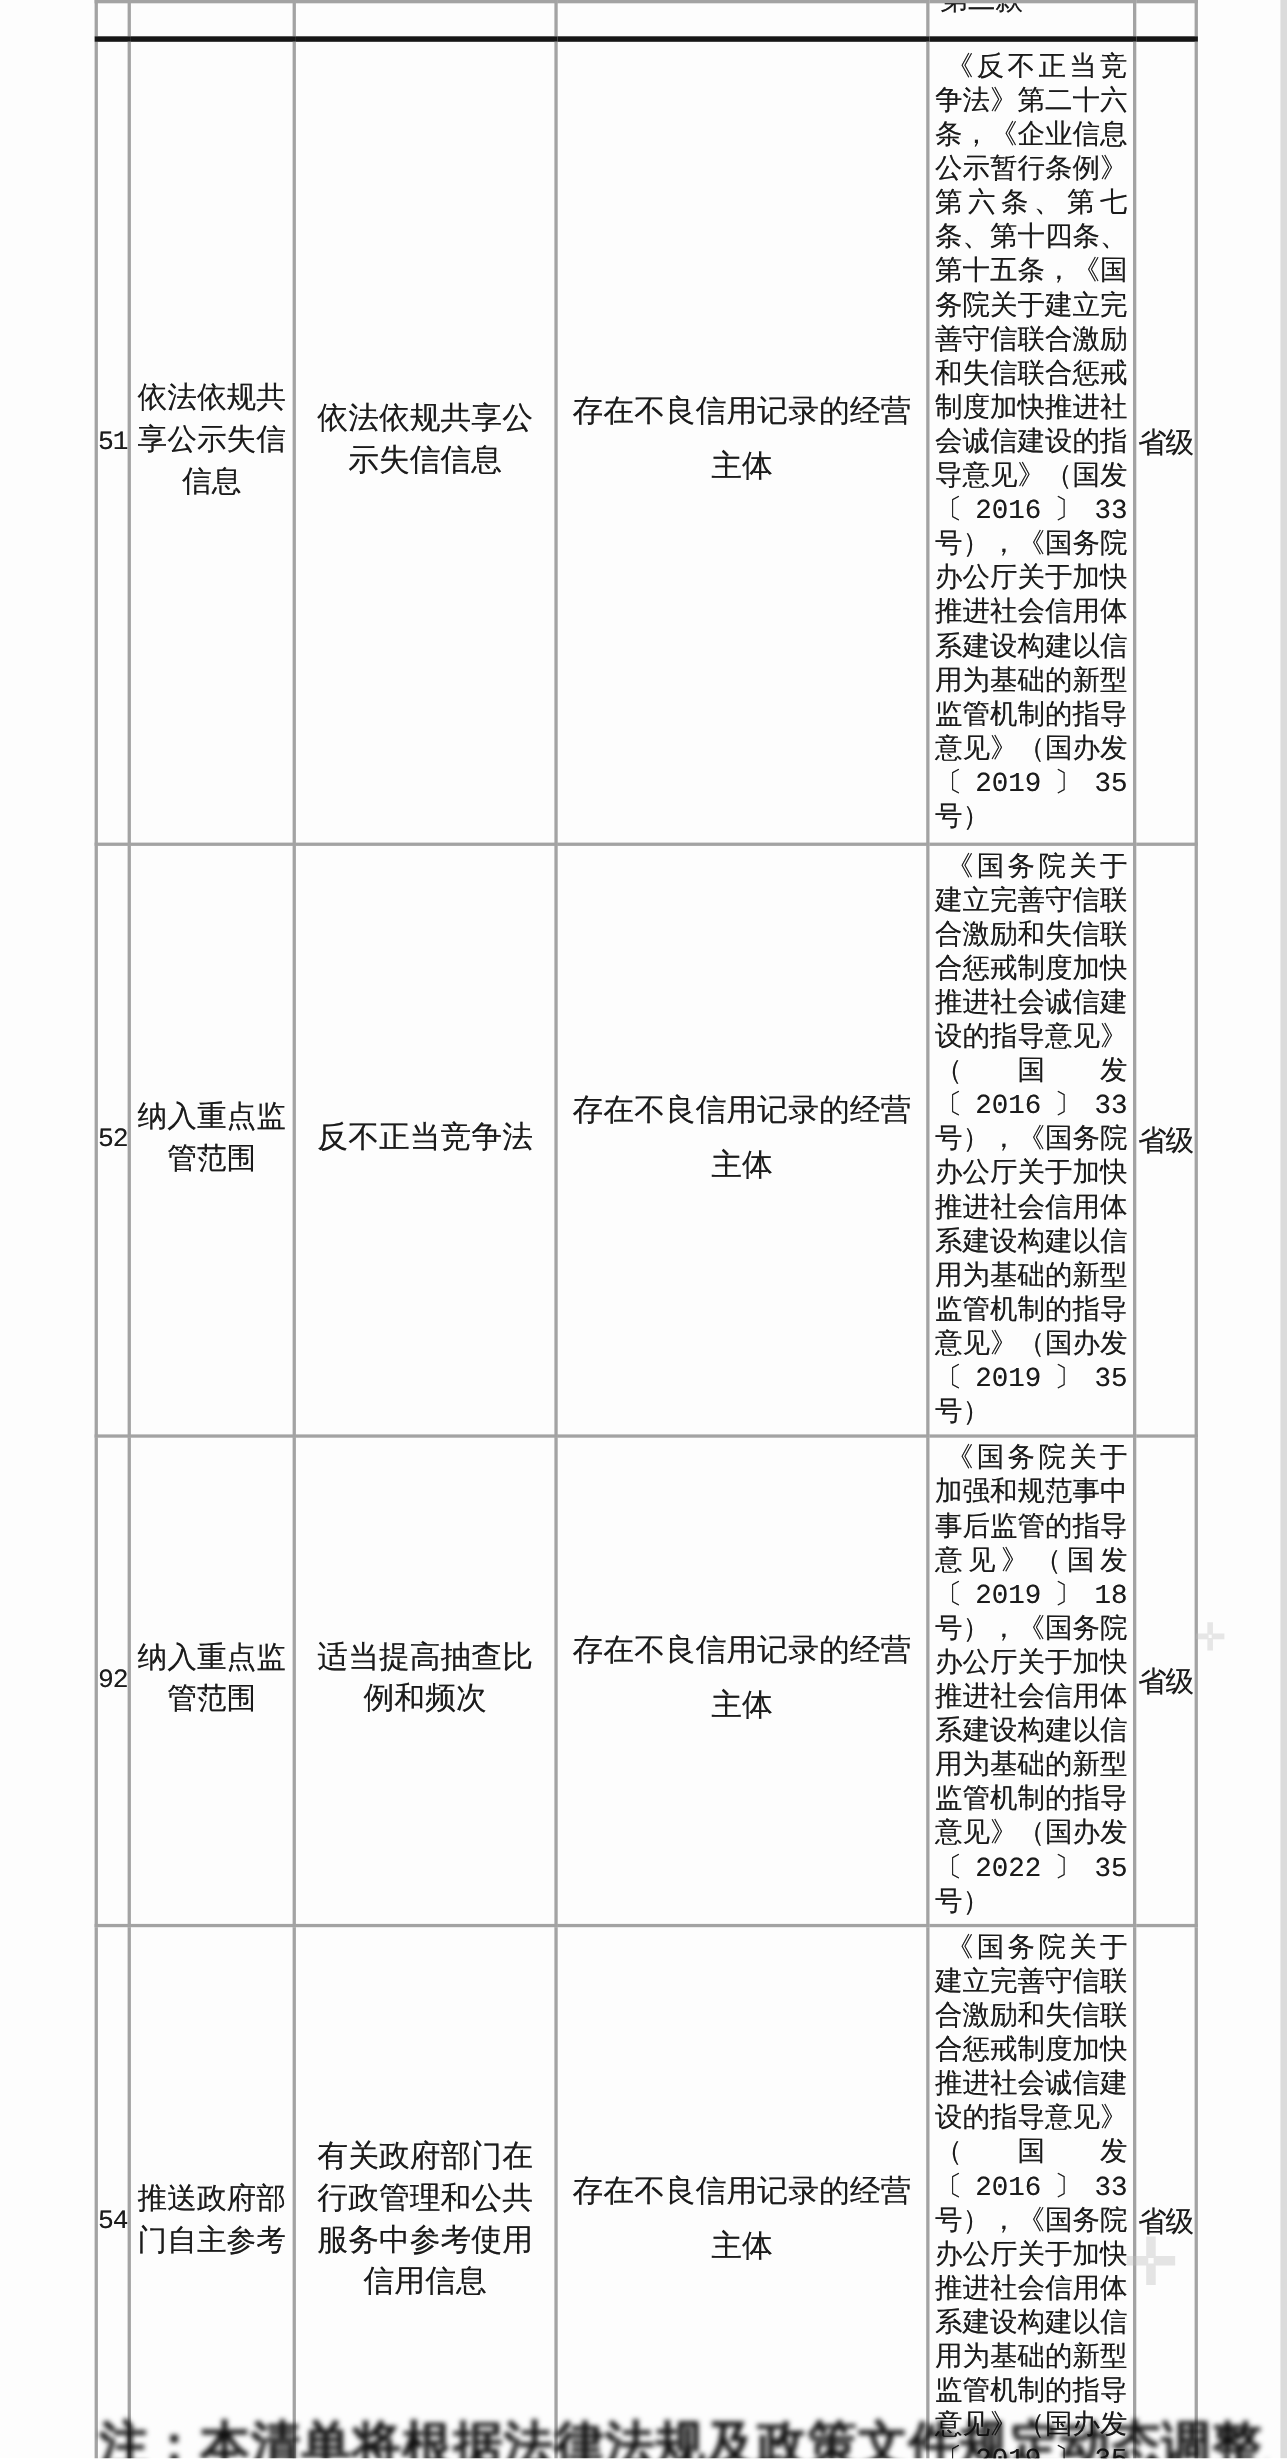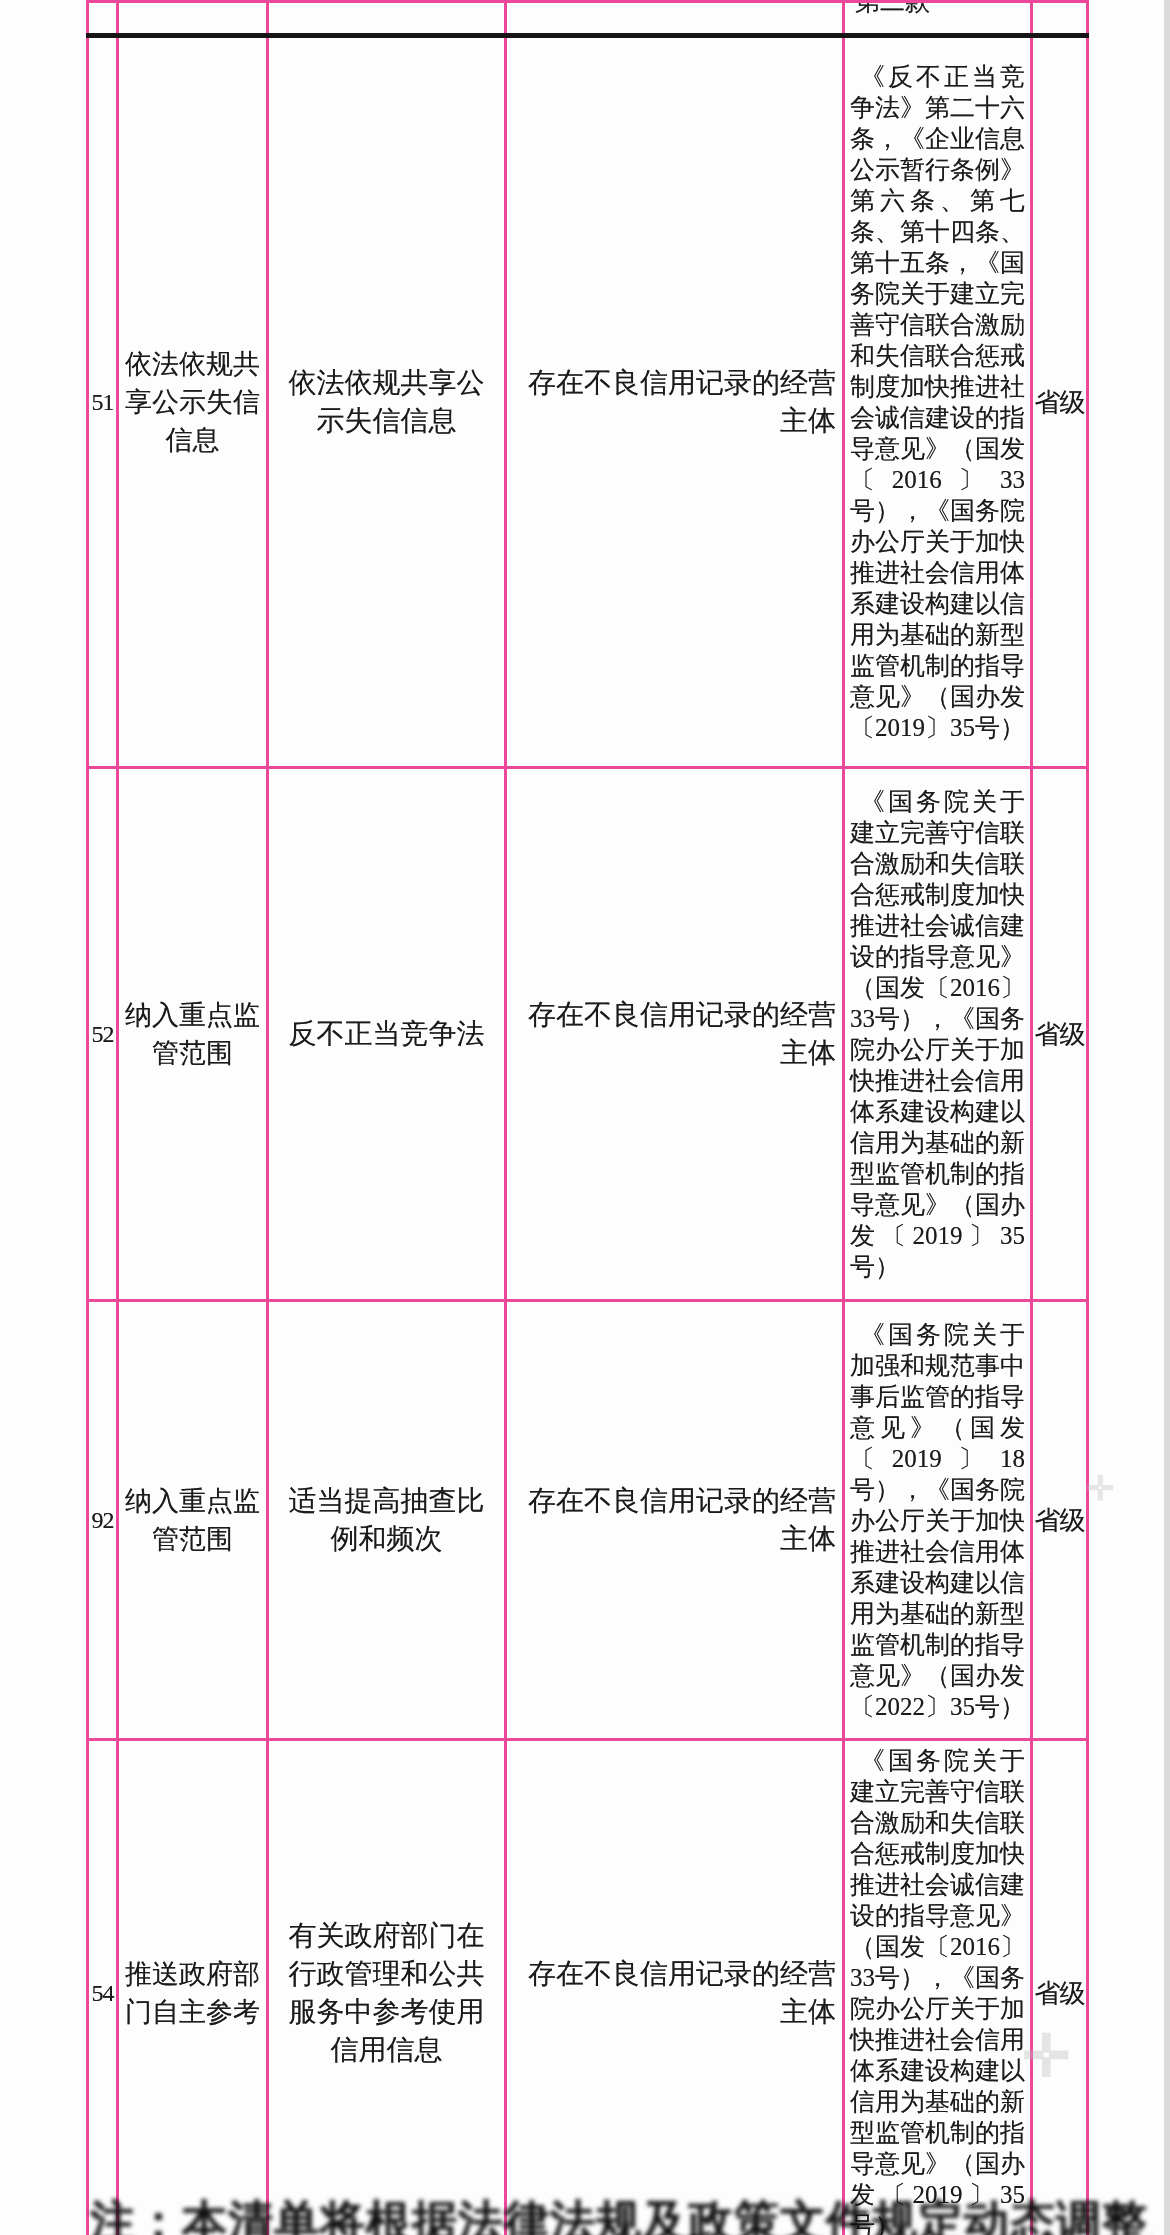--- a/index.html
+++ b/index.html
@@ -11,38 +11,39 @@
     font-family:"Liberation Serif","DejaVu Serif",serif;
     color:#1b1b1b;
   }
   table.doc{
     position:absolute;left:86px;top:0;
     border-collapse:collapse;
     table-layout:fixed;
     width:1000px;
   }
   td{
-    border:3px solid #ec4899;
+    border:3px solid #a3a3a3;
     vertical-align:middle;
     text-align:center;
     padding:2px 6px;
     overflow:hidden;
     text-shadow:0 0 .6px rgba(0,0,0,.5);
+    font-family:Liberation Mono, monospace;
   }
   
   tr.r-top td{height:14px;padding:0;border-bottom:5px solid #161616;}
   tr.r51  td{height:720px;}
   tr.r52  td{height:522px;}
   tr.r53  td{height:428px;}
   tr.r54  td{height:496px;}
   
   td.num{padding:0;font-size:24px;letter-spacing:-1px;white-space:nowrap;text-align:center;}
   td.measure{font-size:27px;line-height:38px;padding:2px 4px;}
   td.content{font-size:28px;line-height:38px;}
-  td.target{font-size:28px;line-height:38px;text-align:right;}
+  td.target{font-size:28px;line-height:50px;}
   td.basis{
     font-size:25px;line-height:31px;
     text-align:justify;text-justify:inter-ideograph;
     padding:4px 5px;vertical-align:middle;
   }
   td.basis .p{text-indent:.4em;}
   td.level{padding:0;font-size:26px;letter-spacing:-1px;white-space:nowrap;}
   
   tr.r-top td.basis{vertical-align:top;text-align:left;}
   .cut-top{

